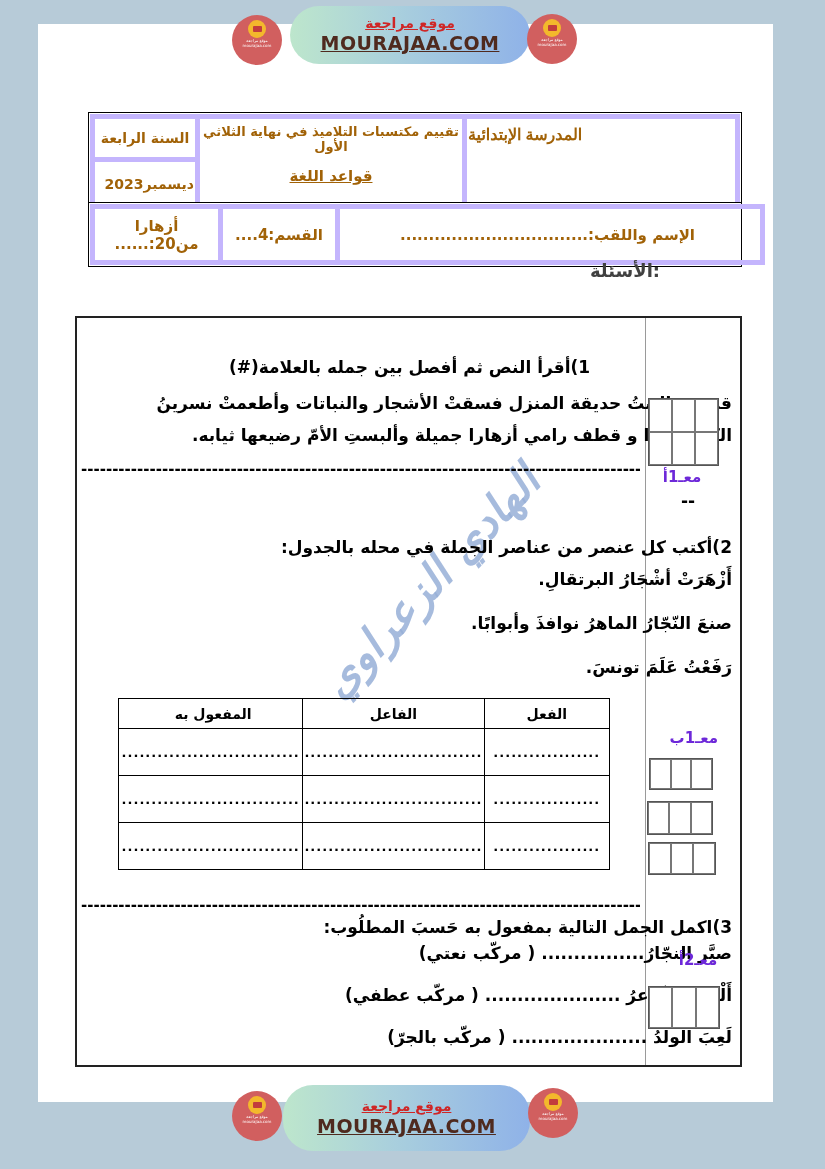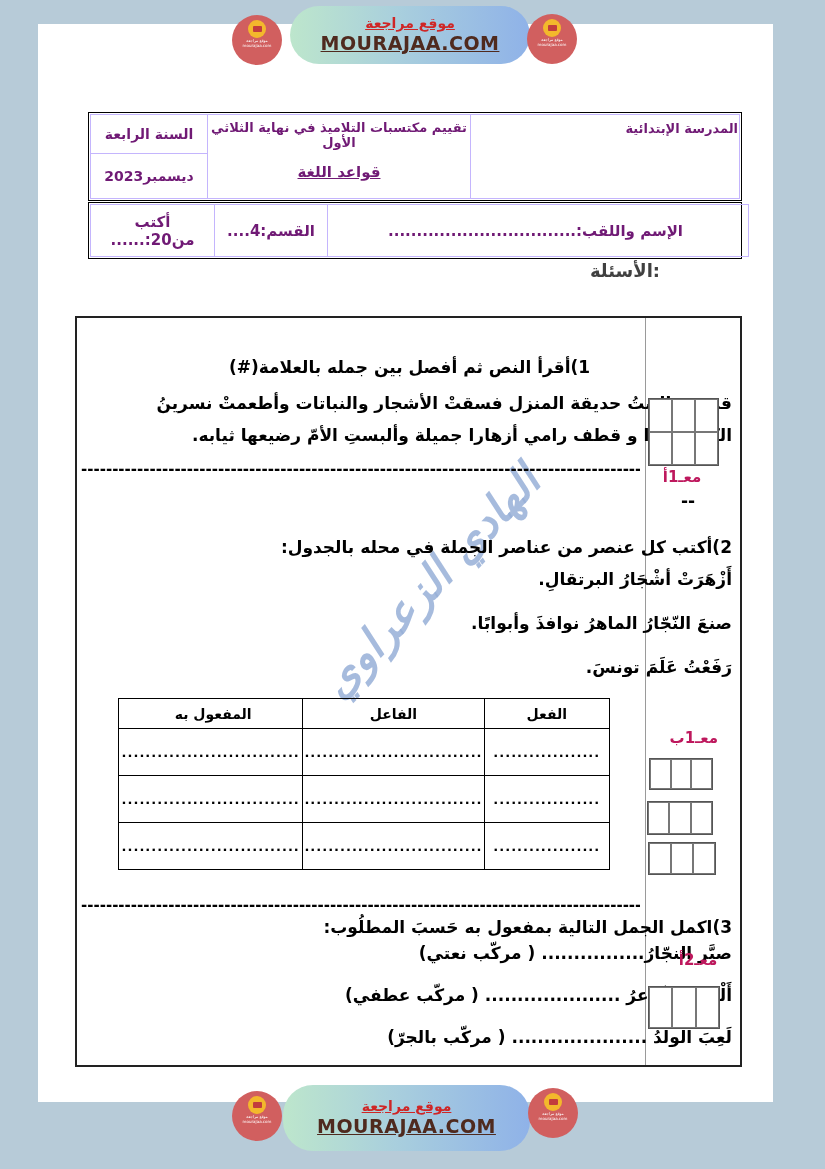--- a/index.html
+++ b/index.html
@@ -27,28 +27,28 @@
   }
   .logo .yc{width:18px;height:18px;border-radius:50%;background:#f3b82c;margin-top:5px;
     display:flex;align-items:center;justify-content:center;}
   .logo .yc .book{width:9px;height:6px;background:#c23d3d;border-radius:1px;}
   .logo .t1{color:#fff;font-size:4px;line-height:1.4;}
   .logo .t2{color:#fff;font-size:4px;line-height:1.2;}
 
   
   .dbl{position:absolute;border:1px solid #000;padding:1px;background:#fff;z-index:2;}
   .dbl table{width:100%;border-collapse:collapse;border:1px solid #000;table-layout:fixed;}
-  .dbl td{border:1px solid #c4b5fd;font-weight:bold;color:#701a75;}
+  .dbl td{border:5px solid #c4b5fd;font-weight:bold;color:#a16207;}
   .tA td{font-size:13px;}
-  .tA .school{vertical-align:top;text-align:right;padding-top:6px;font-size:13px;}
+  .tA .school{vertical-align:top;text-align:left;padding-top:6px;font-size:16px;font-family:Liberation Serif, serif;}
   .tA .mid{vertical-align:top;text-align:center;}
   .tA .mid .ttl{font-size:13px;margin-top:4px;}
   .tA .mid .subj{font-size:15px;margin-top:13px;text-decoration:underline;}
   .tA .yr{text-align:center;font-size:14px;height:36px;}
-  .tA .dt{text-align:center;font-size:14px;height:42px;}
+  .tA .dt{text-align:right;font-size:14px;height:42px;}
   .tB td{font-size:15px;height:49px;vertical-align:middle;}
   .tB .name{text-align:center;padding-right:6px;}
   .tB .cls{text-align:center;}
   .tB .scr{text-align:center;}
 
   .questions-label{position:absolute;left:565px;top:260px;width:120px;text-align:center;
     font-size:18px;font-weight:800;color:#404040;z-index:2;}
 
   
   .mainbox{position:absolute;left:75px;top:316px;width:663px;height:747px;border:2px solid #222;
@@ -61,21 +61,21 @@
 
   
   .gtable{position:absolute;left:41px;top:380px;width:492px;border-collapse:collapse;direction:rtl;z-index:3;}
   .gtable td,.gtable th{border:1px solid #000;color:#000;}
   .gtable th{font-size:14px;font-weight:800;height:27px;text-align:center;}
   .gtable td{height:44px;text-align:center;font-size:13px;font-weight:700;letter-spacing:1px;}
 
   
   .grid{position:absolute;display:grid;border:1px solid #555;background:#fff;z-index:3;}
   .grid div{border:1px solid #777;}
-  .glabel{position:absolute;text-align:center;font-weight:800;font-size:15px;color:#be185d;z-index:3;}
+  .glabel{position:absolute;text-align:center;font-weight:800;font-size:15px;color:#6d28d9;z-index:3;}
 
   .watermark{
     position:absolute;left:245px;top:556px;width:370px;z-index:1;
     transform:rotate(-47deg);
     font-size:44px;font-style:italic;font-weight:600;
     color:rgba(150,175,215,.85);
     text-align:center;white-space:nowrap;direction:rtl;
   }
 </style>
 </head>
@@ -119,21 +119,21 @@
   </tbody>
     </table>
 </div>
 
 <div class="dbl tB" style="left:88px;top:202px;width:650px;">
   <table dir="rtl">
     <tbody>
         <tr>
       <td class="name" style="width:413px;">الإسم واللقب:.................................</td>
       <td class="cls" style="width:110px;">القسم:4....</td>
-      <td class="scr" style="width:121px;">أكتب من20:......</td>
+      <td class="scr" style="width:121px;">أزهارا من20:......</td>
     </tr>
   </tbody>
     </table>
 </div>
 
 <div class="questions-label">الأسئلة:</div>
 
 <div class="watermark">الهادي الزعراوي</div>
 
 <div class="mainbox">

